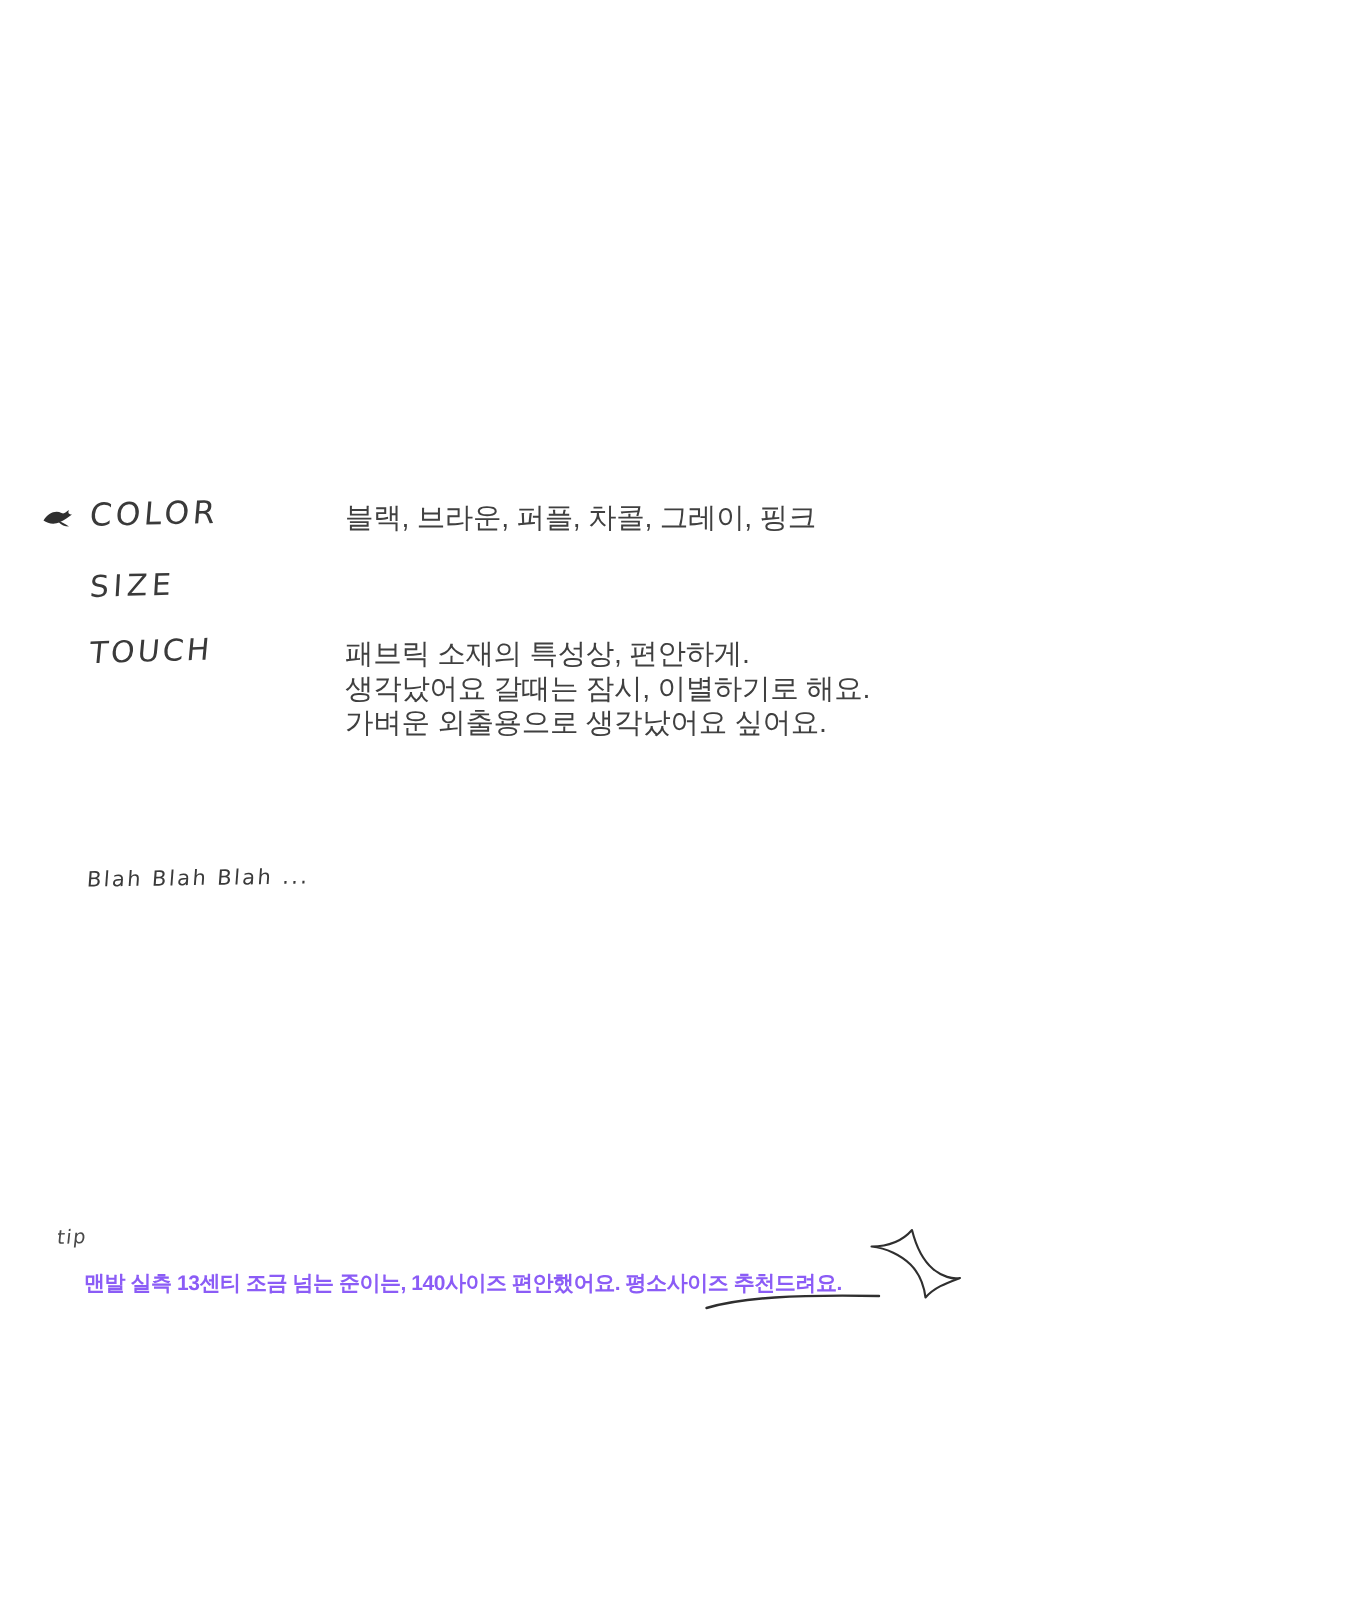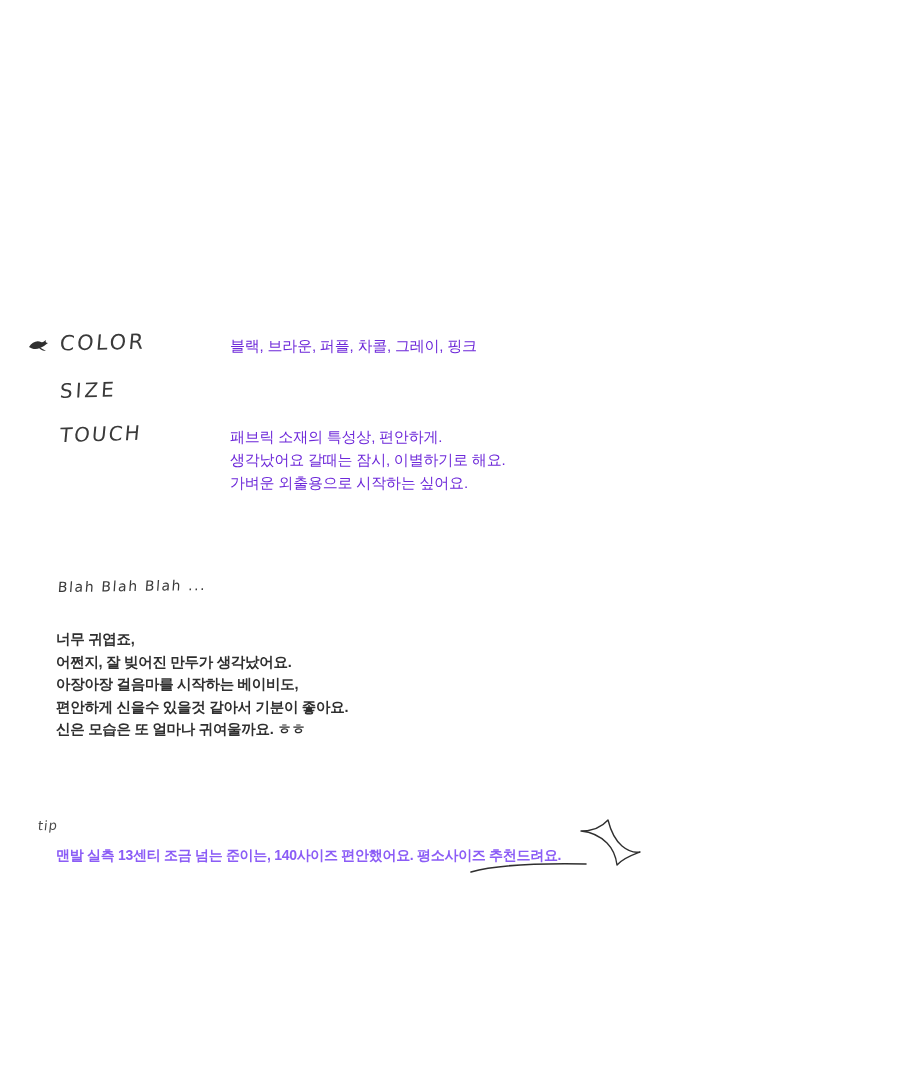--- a/index.html
+++ b/index.html
@@ -58,23 +58,23 @@
     transform: skewX(-5deg) rotate(-1.6deg);
   }
   .spec-label.touch-label {
     font-size: 20px;
     letter-spacing: 2px;
     transform: skewX(-7deg) rotate(-1.8deg);
   }
 
   .spec-value {
     flex: 1;
-    font-size: 15px;
+    font-size: 19px;
     line-height: 23px;
-    color: #6d28d9;
+    color: #404040;
     padding-top: 4px;
     letter-spacing: -0.2px;
   }
   .spec-value div { white-space: nowrap; }
 
   
   .bullet-icon {
     position: absolute;
     left: 0px;
     top: 8px;
@@ -166,35 +166,28 @@
 
     <div class="spec-row">
       <div class="spec-label size-label">SIZE</div>
     </div>
 
     <div class="spec-row">
       <div class="spec-label touch-label">TOUCH</div>
       <div class="spec-value">
         <div>패브릭 소재의 특성상, 편안하게.</div>
         <div>생각났어요 갈때는 잠시, 이별하기로 해요.</div>
-        <div>가벼운 외출용으로 시작하는 싶어요.</div>
+        <div>가벼운 외출용으로 생각났어요 싶어요.</div>
       </div>
     </div>
 
   </div>
 
   <div class="blah-title">Blah Blah Blah ...</div>
 
-  <div class="body-text">
-    <div>너무 귀엽죠,</div>
-    <div>어쩐지, 잘 빚어진 만두가 생각났어요.</div>
-    <div>아장아장 걸음마를 시작하는 베이비도,</div>
-    <div>편안하게 신을수 있을것 같아서 기분이 좋아요.</div>
-    <div>신은 모습은 또 얼마나 귀여울까요. ㅎㅎ</div>
-  </div>
 
   <div class="tip-label">tip</div>
   <div class="tip-text">맨발 실측 13센티 조금 넘는 준이는, 140사이즈 편안했어요. 평소사이즈 추천드려요.</div>
 
   <svg class="tip-underline" viewBox="0 0 118 12">
     <path d="M1 10 C25 3, 60 1, 116 2" stroke="#2f2f2f" stroke-width="1.6" fill="none" stroke-linecap="round"></path>
   </svg>
 
   <svg class="star-doodle" viewBox="0 0 64 52">
     <path d="M30 2 C33 14, 37 22, 44 28 C50 33, 57 35, 62 34 C54 37, 45 40, 39 47 C38 39, 35 31, 29 25 C23 19, 13 14, 3 13 C13 13, 23 10, 30 2 Z" stroke="#2f2f2f" stroke-width="1.4" fill="none" stroke-linejoin="round"></path>

